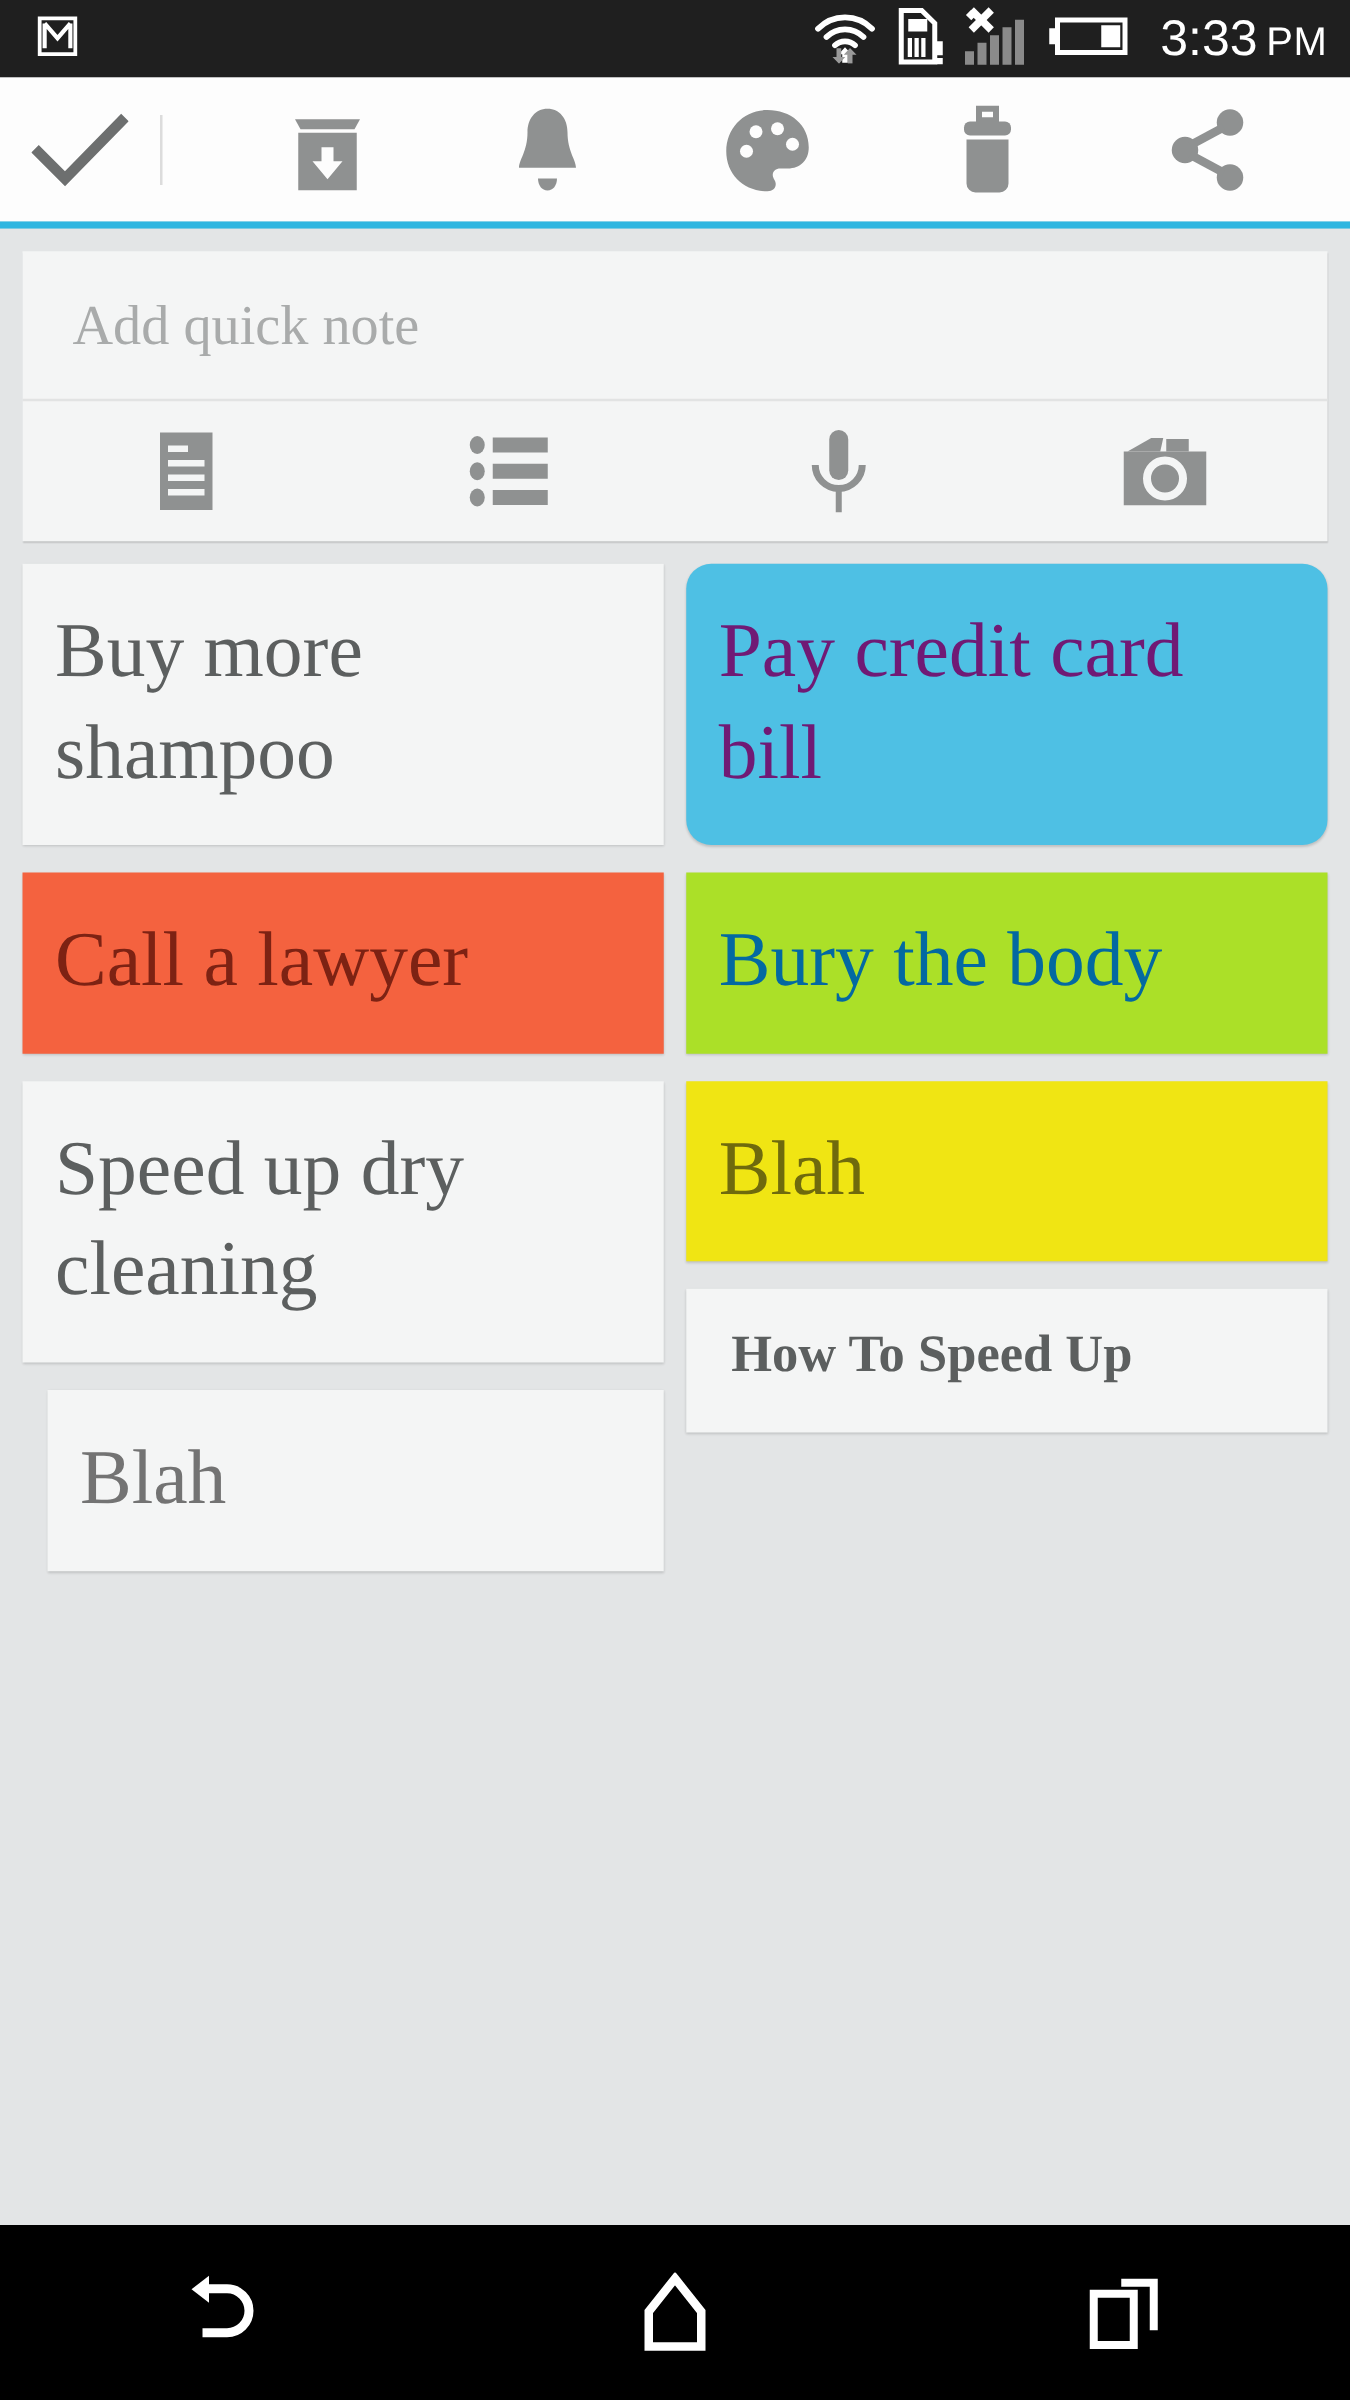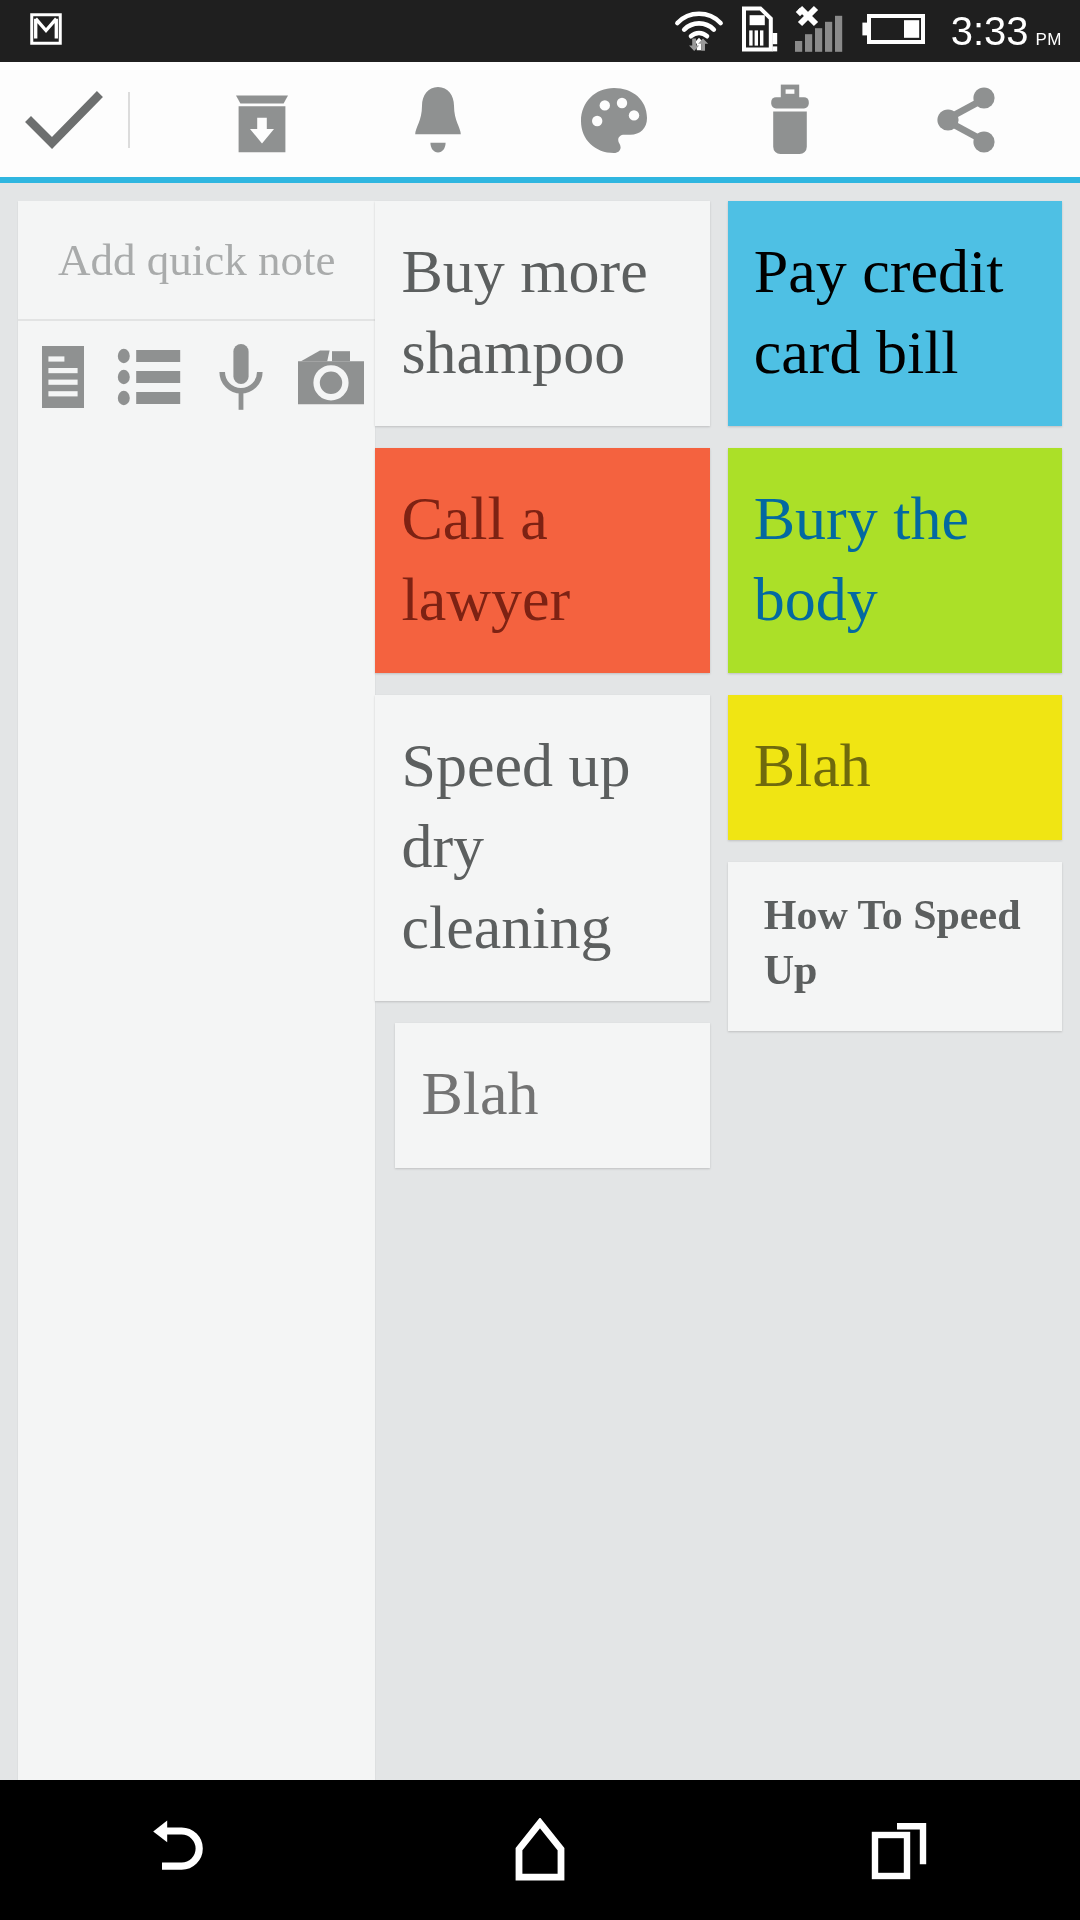--- a/index.html
+++ b/index.html
@@ -17,37 +17,37 @@
     display:flex; align-items:center; padding:0 18px 0 26px;
     color:#fff;
   }
   .sb-left { display:flex; align-items:center; gap:14px; }
   .sb-right { margin-left:auto; display:flex; align-items:center; gap:13px; }
   .sb-time {
     font-family:"Liberation Sans", sans-serif;
     font-size:40px; font-weight:400; color:#ffffff;
     letter-spacing:0px; margin-left:10px; display:flex; align-items:baseline; gap:7px;
   }
-  .sb-ampm { font-size:17px; letter-spacing:0.5px; }
+  .sb-ampm { font-size:32px; letter-spacing:0.5px; }
 
   
   .toolbar {
     height:115px; flex:0 0 115px; background:#fdfdfd;
     display:flex; align-items:center; position:relative;
   }
   .tb-check { width:128px; display:flex; justify-content:center; align-items:center; }
   .tb-div { width:2px; height:56px; background:#dcdcdc; }
   .tb-actions { flex:1; display:flex; align-items:center; justify-content:space-around; padding:0 26px 0 44px; }
   .tb-btn { width:96px; height:96px; display:flex; align-items:center; justify-content:center; }
   .accent-line { height:6px; background:#2fb6e0; flex:0 0 6px; }
 
   
   .body {
     flex:1; background:#e3e5e6; padding:18px 18px 0 18px;
-    overflow:hidden; display:flex; flex-direction:row;
+    overflow:hidden; display:flex; flex-direction:column;
   }
   .quicknote {
     background:#f4f5f5; box-shadow:0 1px 1px rgba(0,0,0,.14);
     flex:0 0 auto; margin-bottom:18px;
   }
   .qn-input {
     height:120px; display:flex; align-items:center;
     padding:0 40px; border-bottom:2px solid #e2e3e3;
   }
   .qn-placeholder {
@@ -253,21 +253,21 @@
     </div>
 
     <div class="grid">
       <div class="col">
         <div class="note" style="background: rgb(244, 245, 245); color: rgb(92, 95, 95);">Buy more shampoo</div>
         <div class="note" style="background: rgb(244, 98, 63); color: rgb(125, 34, 19);">Call a lawyer</div>
         <div class="note" style="background: rgb(244, 245, 245); color: rgb(92, 95, 95);">Speed up dry cleaning</div>
         <div class="note" style="background: rgb(244, 245, 245); color: #737373; margin-left: 20px;">Blah</div>
       </div>
       <div class="col">
-        <div class="note" style="background: rgb(78, 192, 228); color: #000000;">Pay credit card bill</div>
+        <div class="note" style="background: rgb(78, 192, 228); color: #701a75; border-radius: 20px;">Pay credit card bill</div>
         <div class="note" style="background: rgb(171, 224, 40); color: #0369a1;">Bury the body</div>
         <div class="note" style="background: rgb(240, 229, 19); color: rgb(111, 106, 13);">Blah</div>
         <div class="note bold" style="background: rgb(244, 245, 245); color: rgb(92, 95, 95);">How To Speed Up</div>
       </div>
     </div>
   </div>
 
   <div class="navbar">
     <div class="nav-btn">
       <svg width="64" height="62" viewBox="0 0 32 31">

